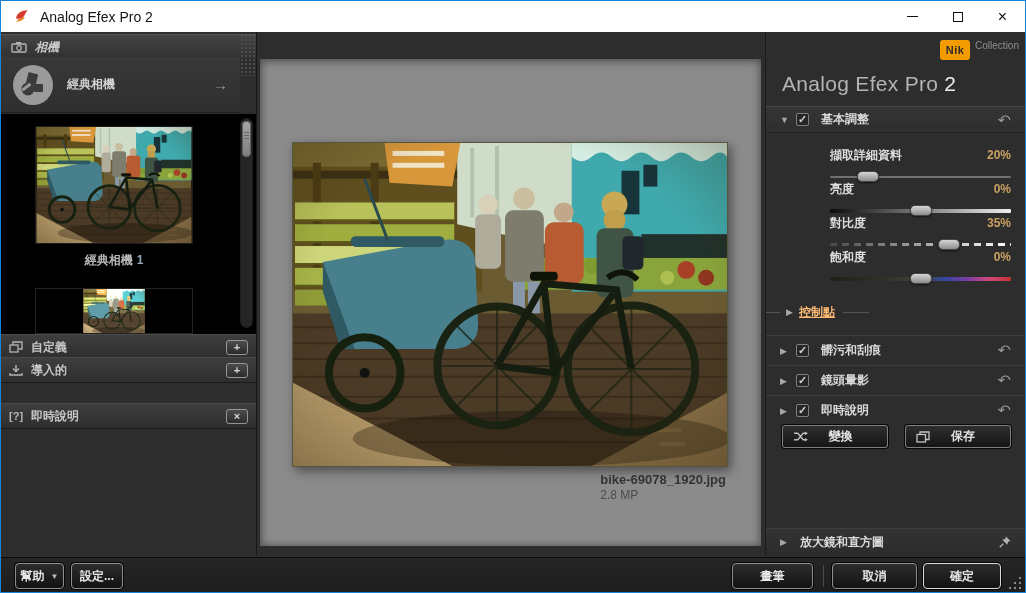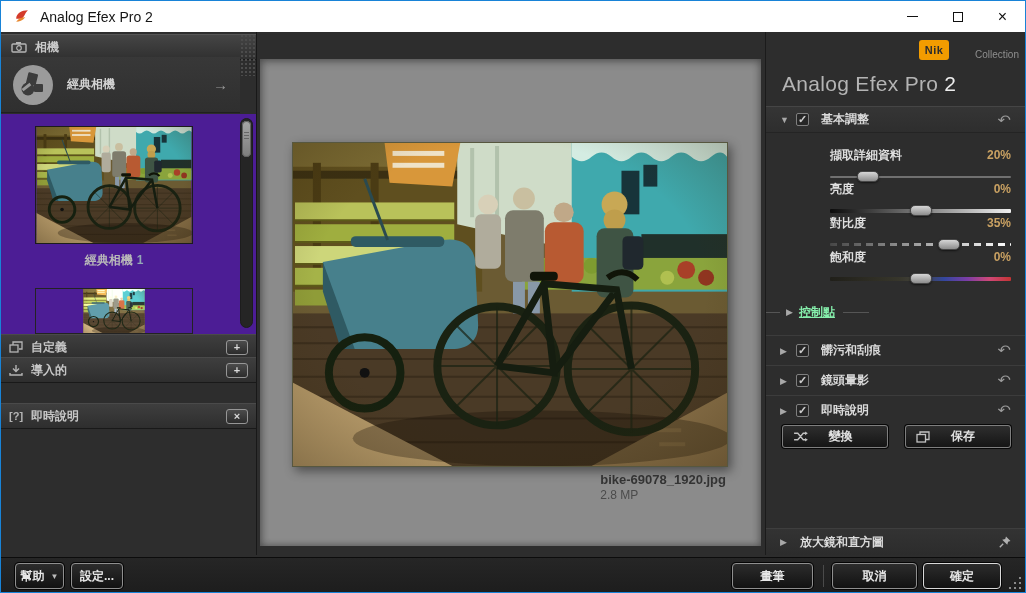--- a/index.html
+++ b/index.html
@@ -21,33 +21,33 @@
 
   
   .bottombar { position:absolute; left:1px_; top:556px; left:0; right:0; height:36px;
     background:linear-gradient(#262626,#1d1d1d); border-top:1px solid #0c0c0c; }
 
   
   .left-panel { position:absolute; left:0; top:31px; width:256px; bottom:37px;
     background:#2d2d2d; border-right:1px solid #181818; }
   .lp-header { position:absolute; left:0; right:0; top:2px; height:18px;
     background:linear-gradient(#454545,#303030); border-top:1px solid #555;
-    border-bottom:1px solid #1a1a1a; display:flex; align-items:center; padding:12px 10px; }
+    border-bottom:1px solid #1a1a1a; display:flex; align-items:center; padding:12px 10px;font-style:italic; }
   .lp-header .hd-label { margin-left:8px; font-size:12px; font-weight:bold; color:#c9c9c9; }
   .dots-patch { position:absolute; right:0; top:2px; width:16px; height:42px;
     background-image:radial-gradient(#4c4c4c 1px, transparent 1.2px); background-size:4px 4px; }
   .category-row { position:absolute; left:0; right:16px; top:25px; height:56px;
     background:linear-gradient(#383838,#2f2f2f); border-bottom:1px solid #202020;
     display:flex; align-items:center; cursor:pointer; }
   .cat-circle { margin-left:12px; width:40px; height:40px; border-radius:50%;
     background:#9b9b9b; position:relative; overflow:hidden; }
   .cat-circle svg { position:absolute; left:6px; top:6px; }
   .cat-label { margin-left:14px; font-size:12px; font-weight:bold; color:#d2d2d2; }
   .cat-arrow { margin-left:auto; margin-right:12px; color:#9a9a9a; font-size:15px; font-weight:bold; }
-  .thumb-list { position:absolute; left:0; right:0; top:82px; height:220px; background:#4c1d95; overflow:hidden; }
+  .thumb-list { position:absolute; left:0; right:0; top:82px; height:220px; background:#000000; overflow:hidden; }
   .thumb-card { position:absolute; left:34px; width:158px; }
   .thumb-card.t1 { top:12px; }
   .thumb-card.t2 { top:174px; }
   .thumb-img { width:158px; display:block; border:1px solid #1c1c1c; }
   .thumb-caption { margin-top:8px; text-align:center; font-size:12px; font-weight:bold; color:#b9b9b9; }
   .thumb-caption .idx { color:#93a7b6; margin-left:4px; }
   .scrollbar { position:absolute; right:3px; top:4px; width:13px; height:210px;
     background:#252525; border-radius:7px; border:1px solid #1d1d1d; }
   .scroll-handle { position:absolute; left:1px; top:2px; width:9px; height:36px; border-radius:5px;
     background:linear-gradient(#a6a6a6,#7d7d7d); box-shadow:inset 0 0 0 1px #5f5f5f; }
@@ -69,21 +69,21 @@
   .photo { position:absolute; left:291px; top:141px; width:436px; height:325px;
     border:1px solid #57573f; box-shadow:3px 4px 10px rgba(0,0,0,.45); }
   .photo svg { display:block; width:100%; height:100%; }
   .photo-caption { position:absolute; right:299px; top:471px; }
   .pc-name { font-size:13px; font-weight:bold; color:#333333; }
   .pc-size { font-size:12px; color:#4b4b4b; margin-top:1px; }
 
   
   .right-panel { position:absolute; right:0; top:31px; width:260px; bottom:37px;
     background:#2d2d2d; border-left:1px solid #1b1b1b; }
-  .brand { position:absolute; top:8px; right:6px; display:flex; align-items:flex-end;gap:21px; }
+  .brand { position:absolute; top:8px; right:6px; display:flex; align-items:flex-start; }
   .nik-logo { width:30px; height:20px; background:#f29c00; border-radius:3px; color:#2d2d2d;
     font-size:11px; font-weight:bold; display:flex; align-items:center; justify-content:center; letter-spacing:.5px; }
   .brand-suffix { margin-left:5px; font-size:10px; color:#8f8f8f; }
   .rp-title { position:absolute; left:16px; top:40px; font-size:21px; color:#b4b4b4; letter-spacing:.3px; }
   .rp-title .ver { color:#ededed; margin-left:6px; }
   .rp-section-head { position:absolute; left:0; right:0; height:27px;
     background:linear-gradient(#353535,#2e2e2e); border-top:1px solid #454545; border-bottom:1px solid #242424;
     display:flex; align-items:center; padding:0 14px; cursor:pointer; }
   .tri { font-size:9px; color:#a8a8a8; width:12px; }
   .checkbox { width:13px; height:13px; border:1px solid #7f7f7f; border-radius:2px; background:#262626;
@@ -105,21 +105,21 @@
   .track.saturation { height:4px; top:4px;
     background:linear-gradient(90deg,#201f19 0%,#37362b 38%,#44443e 50%,#33479e 63%,#7c3da6 76%,#cf4877 88%,#c43434 100%); }
   .handle { position:absolute; top:0; width:22px; height:11px; border-radius:5px;
     background:linear-gradient(#d6d6d6,#8d8d8d); border:1px solid #474747;
     box-shadow:0 1px 2px rgba(0,0,0,.55); cursor:pointer; }
   .cp-row { position:absolute; left:0; right:0; height:20px; display:flex; align-items:center; cursor:pointer; }
   .cp-line { height:1px; background:#555; }
   .cp-line.l { width:14px; }
   .cp-line.r { width:26px; }
   .cp-row .tri { width:auto; margin:0 6px; }
-  .cp-label { font-size:12px; font-weight:bold; color:#86efac; margin-right:8px;text-decoration:underline; }
+  .cp-label { font-size:12px; font-weight:bold; color:#fdba74; margin-right:8px;text-decoration:underline; }
   .fx-row { position:absolute; left:0; right:0; height:30px; border-top:1px solid #3c3c3c;
     display:flex; align-items:center; padding:0 14px; cursor:pointer; }
   .rp-btn { position:absolute; height:23px; border:1px solid #7e7e7e; border-radius:3px;
     background:linear-gradient(#2e2e2e,#151515); box-shadow:0 0 0 1px #070707;
     display:flex; align-items:center; cursor:pointer; }
   .rp-btn .btn-label { flex:1; text-align:center; font-size:12px; font-weight:bold; color:#e2e2e2; padding-right:14px; }
   .rp-btn .btn-ic { margin-left:10px; display:flex; }
   .loupe-row { position:absolute; left:0; right:0; bottom:0; height:27px; border-top:1px solid #3e3e3e;
     background:linear-gradient(#333,#2c2c2c); display:flex; align-items:center; padding:0 14px; cursor:pointer; }
   .pin { margin-left:auto; display:flex; }

